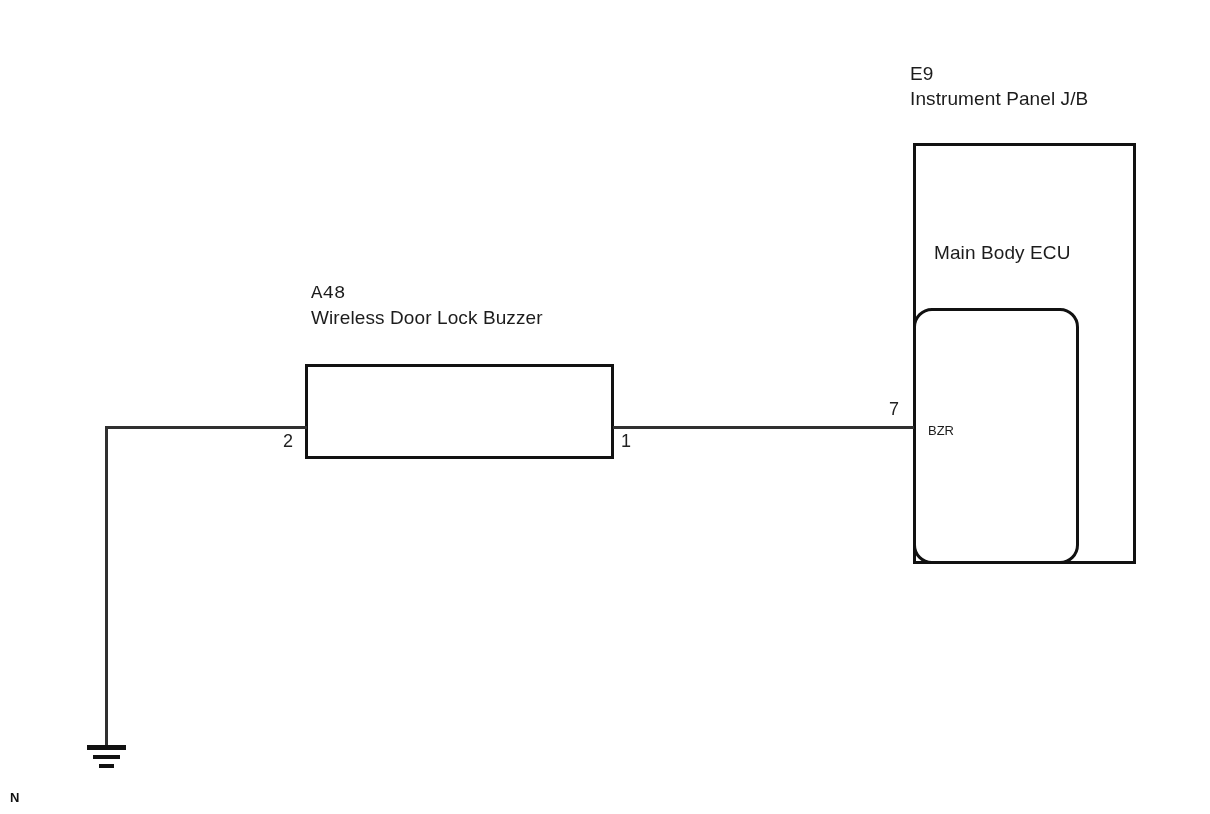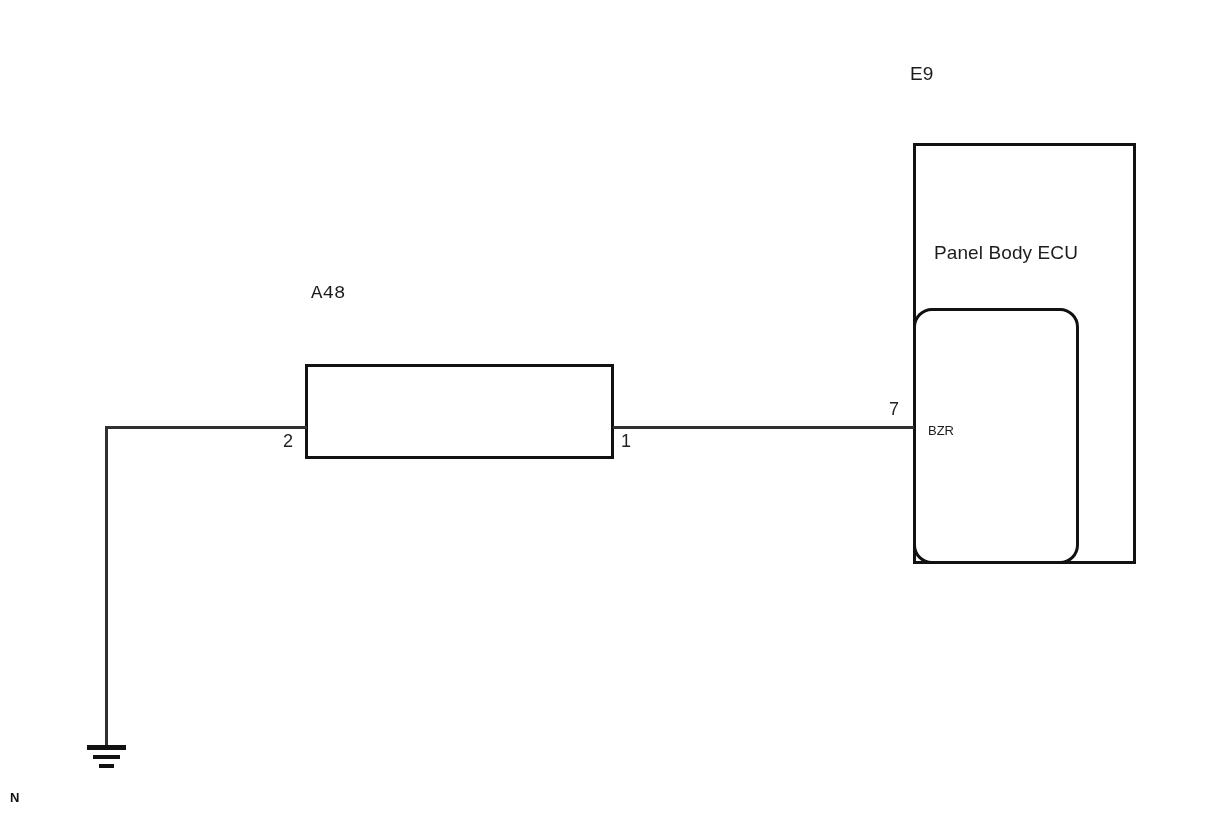--- a/index.html
+++ b/index.html
@@ -81,32 +81,34 @@
     position: absolute;
     background: #111111;
   }
 </style>
 </head>
 <body>
 
 <div id="diagram-root">
 
   <div class="label-text" style="left:910px; top:62px;">E9</div>
+  <div class="label-text" style="left:910px; top:87px;">Instrument Panel J/B</div>
 
   <div class="box-rect" style="left:913px; top:143px; width:223px; height:421px;"></div>
 
-  <div class="label-text" style="left:934px; top:241px;">Panel Body ECU</div>
+  <div class="label-text" style="left:934px; top:241px;">Main Body ECU</div>
 
   <div class="box-round" style="left:913px; top:308px; width:166px; height:256px;"></div>
 
   <div class="terminal-text" style="left:928px; top:421px;">BZR</div>
 
   <div class="pin-num" style="left:889px; top:400px;">7</div>
 
   <div class="label-text" style="left:311px; top:281px;font-family:Liberation Mono, monospace;">A48</div>
+  <div class="label-text" style="left:311px; top:306px;">Wireless Door Lock Buzzer</div>
 
   <div class="box-rect" style="left:305px; top:364px; width:309px; height:95px;"></div>
 
   <div class="pin-num" style="left:283px; top:432px;">2</div>
 
   <div class="pin-num" style="left:621px; top:432px;">1</div>
 
   <div class="wire-h" style="left:613px; top:426px; width:301px;"></div>
 
   <div class="wire-h" style="left:105px; top:426px; width:202px;"></div>

